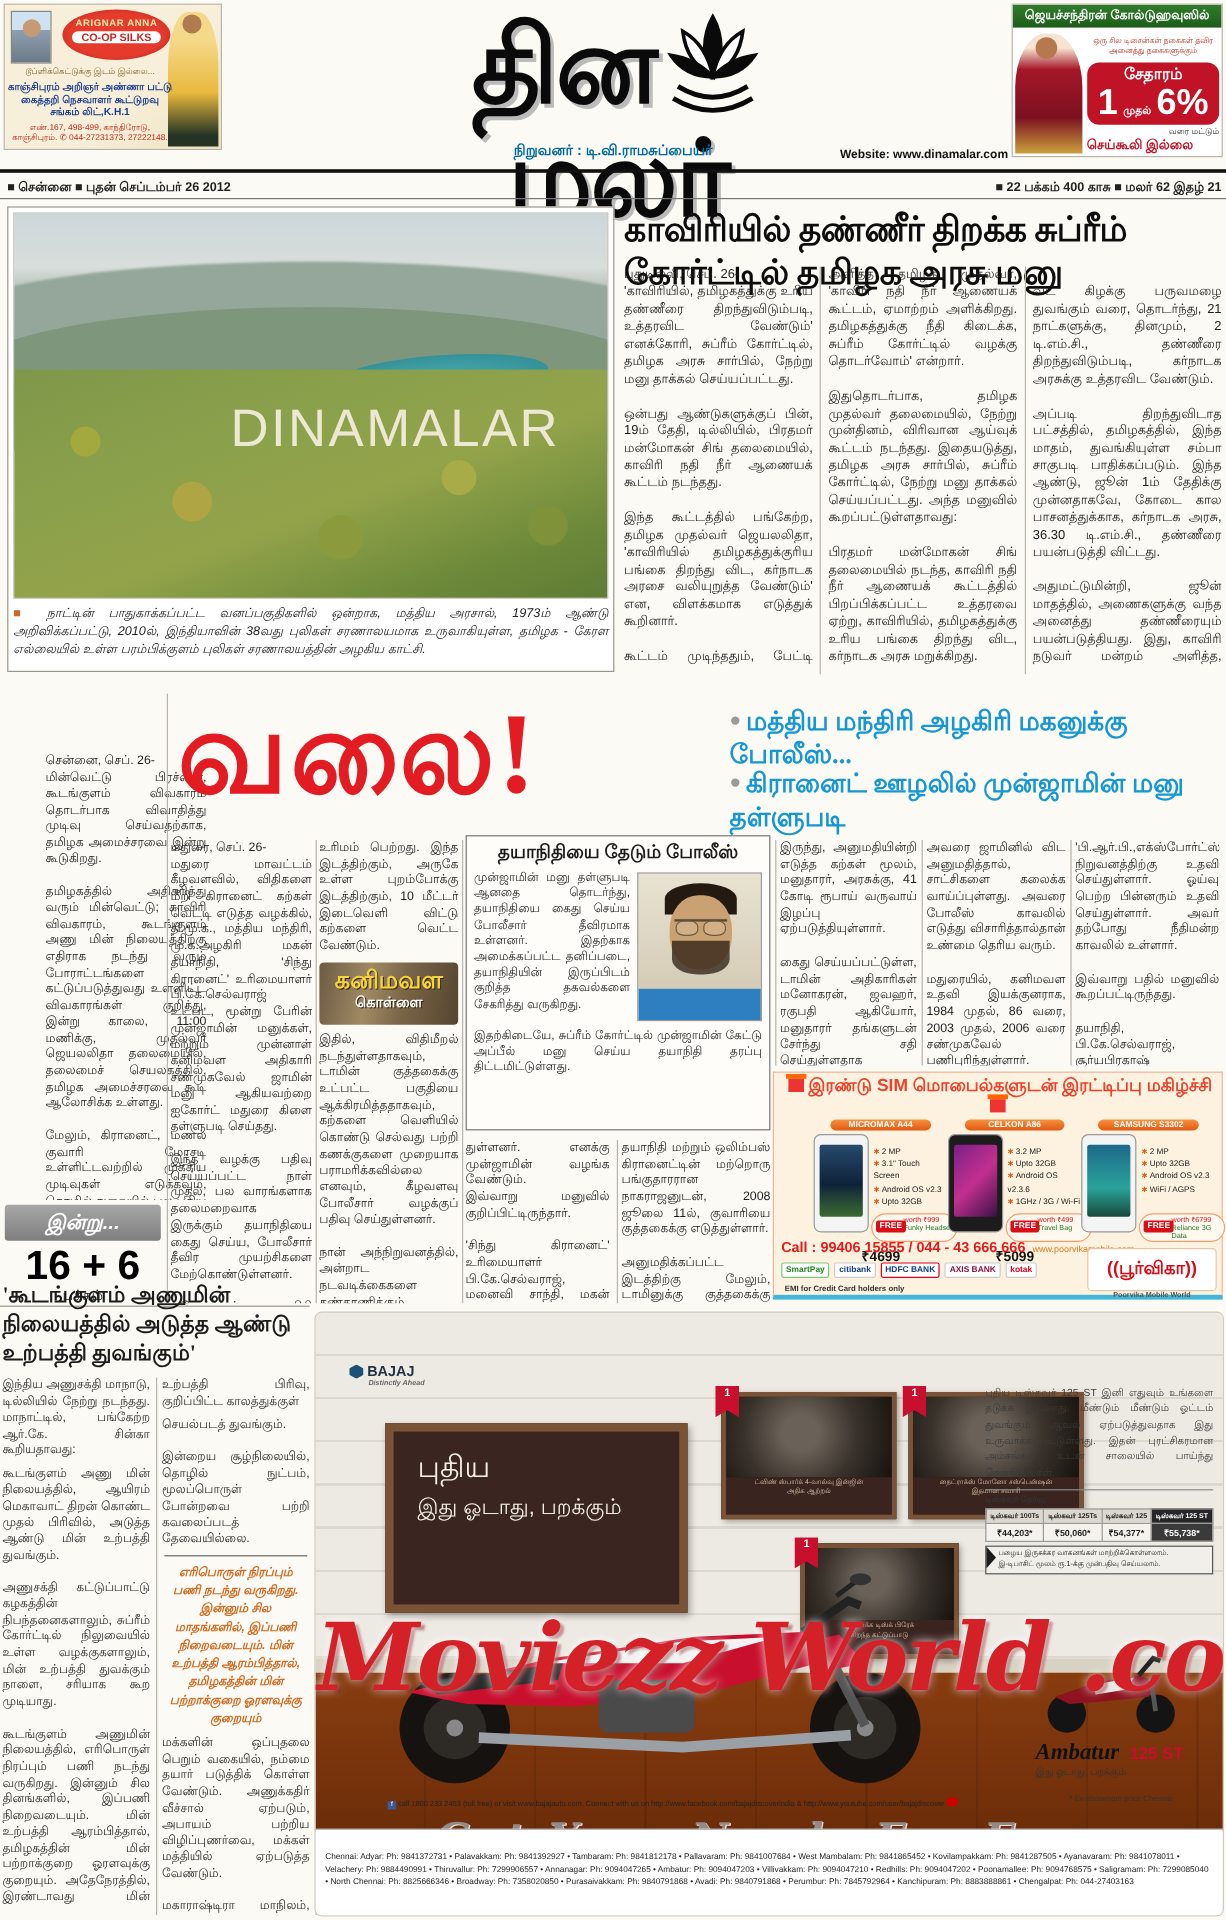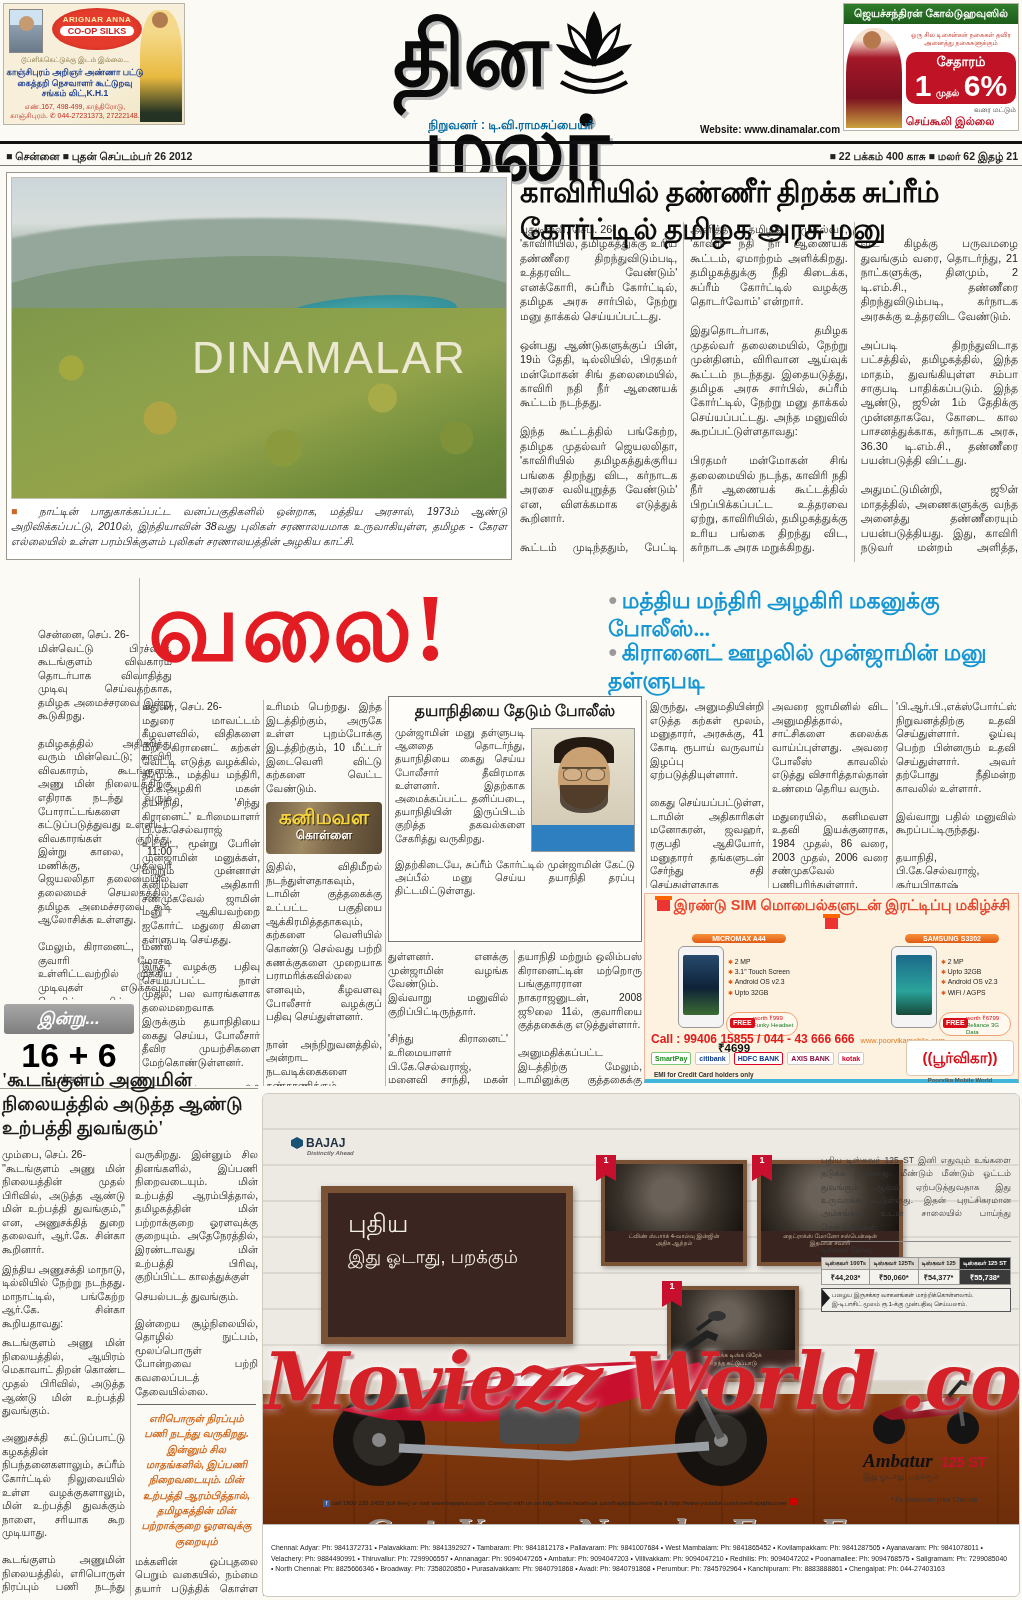--- a/index.html
+++ b/index.html
@@ -385,20 +385,34 @@
         <div class="specs" style="margin-top:14px;">
           <div>2 MP</div>
           <div>3.1" Touch Screen</div>
           <div>Android OS v2.3</div>
           <div>Upto 32GB</div>
         </div>
         <div class="freepill"><b>FREE</b><span class="worth">worth ₹999</span><br><span>Funky Headset</span></div>
         <div class="pprice">₹4699</div>
       </div>
       <div class="pcard">
+        <div class="pname">CELKON A86</div>
+        <div class="pimg p-black">
+            <div class="scr scr-b"></div>
+          </div>
+        <div class="specs" style="margin-top:14px;">
+          <div>3.2 MP</div>
+          <div>Upto 32GB</div>
+          <div>Android OS v2.3.6</div>
+          <div>1GHz / 3G / Wi-Fi</div>
+        </div>
+        <div class="freepill"><b>FREE</b><span class="worth">worth ₹499</span><br><span>Travel Bag</span></div>
+        <div class="pprice">₹5099</div>
+      </div>
+      <div class="pcard">
         <div class="pname">SAMSUNG S3302</div>
         <div class="pimg p-white">
             <div class="scr scr-c"></div>
           </div>
         <div class="specs" style="margin-top:14px;">
           <div>2 MP</div>
           <div>Upto 32GB</div>
           <div>Android OS v2.3</div>
           <div>WiFi / AGPS</div>
         </div>
@@ -413,22 +427,20 @@
       <span class="bank bk-hdfc">HDFC BANK</span>
       <span class="bank bk-axis">AXIS BANK</span>
       <span class="bank bk-kotak">kotak</span>
       <span class="bank bk-emi">EMI for Credit Card holders only</span>
     </div>
     <div id="poorvika"><span>((பூர்விகா))</span><small>Poorvika Mobile World</small></div>
   </div>
 
   <div id="kk-h">'கூடங்குளம் அணுமின் நிலையத்தில் அடுத்த ஆண்டு உற்பத்தி துவங்கும்'</div>
   <div id="kk-body">
-    <p>மும்பை, செப். 26-
-''கூடங்குளம் அணு மின் நிலையத்தின் முதல் பிரிவில், அடுத்த ஆண்டு மின் உற்பத்தி துவங்கும்,'' என, அணுசக்தித் துறை தலைவர், ஆர்.கே. சின்கா கூறினார்.</p>
     <p>இந்திய அணுசக்தி மாநாடு, டில்லியில் நேற்று நடந்தது. மாநாட்டில், பங்கேற்ற ஆர்.கே. சின்கா கூறியதாவது:</p>
     <p>கூடங்குளம் அணு மின் நிலையத்தில், ஆயிரம் மெகாவாட் திறன் கொண்ட முதல் பிரிவில், அடுத்த ஆண்டு மின் உற்பத்தி துவங்கும்.
 
 அணுசக்தி கட்டுப்பாட்டு கழகத்தின் நிபந்தனைகளாலும், சுப்ரீம் கோர்ட்டில் நிலுவையில் உள்ள வழக்குகளாலும், மின் உற்பத்தி துவக்கும் நாளை, சரியாக கூற முடியாது.
 
 கூடங்குளம் அணுமின் நிலையத்தில், எரிபொருள் நிரப்பும் பணி நடந்து வருகிறது. இன்னும் சில தினங்களில், இப்பணி நிறைவடையும். மின் உற்பத்தி ஆரம்பித்தால், தமிழகத்தின் மின் பற்றாக்குறை ஓரளவுக்கு குறையும். அதேநேரத்தில், இரண்டாவது மின் உற்பத்தி பிரிவு, குறிப்பிட்ட காலத்துக்குள்</p>
     <p>செயல்படத் துவங்கும்.
 
 இன்றைய சூழ்நிலையில், தொழில் நுட்பம், மூலப்பொருள் போன்றவை பற்றி கவலைப்படத் தேவையில்லை.</p>
     <div id="kk-pull">எரிபொருள் நிரப்பும் பணி நடந்து வருகிறது. இன்னும் சில மாதங்களில், இப்பணி நிறைவடையும். மின் உற்பத்தி ஆரம்பித்தால், தமிழகத்தின் மின் பற்றாக்குறை ஓரளவுக்கு குறையும்</div>

